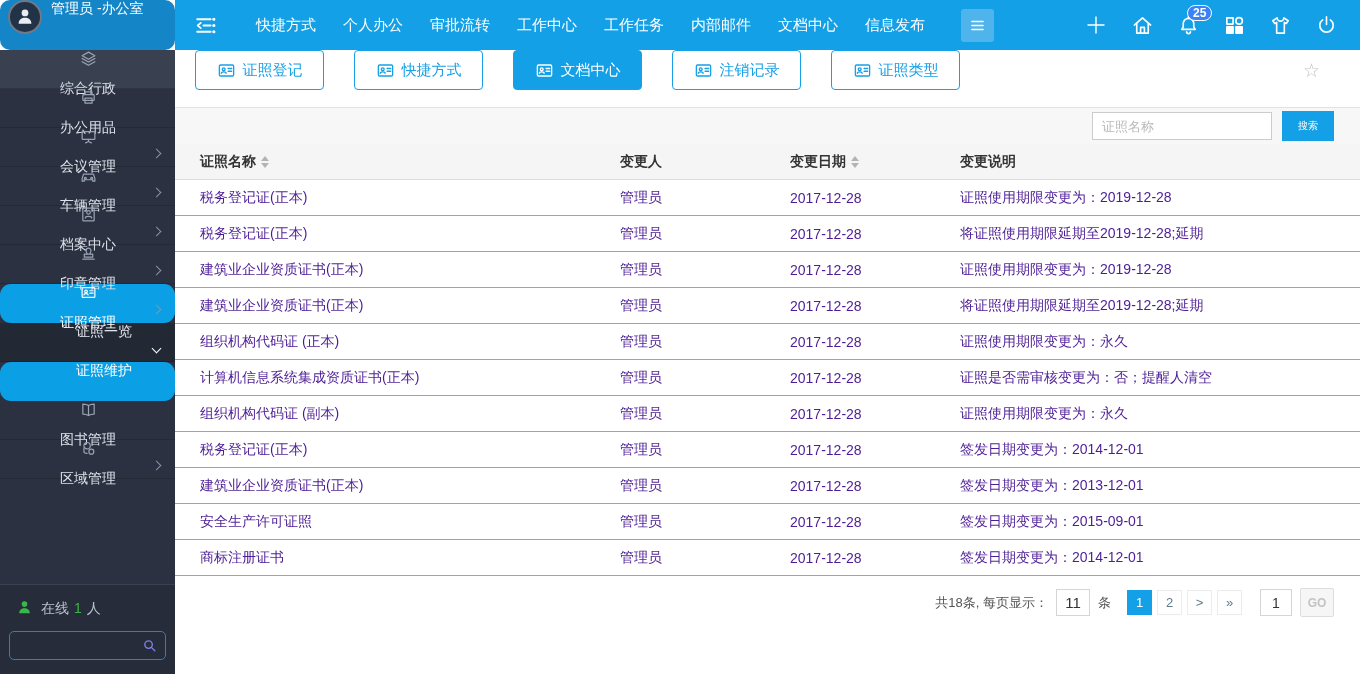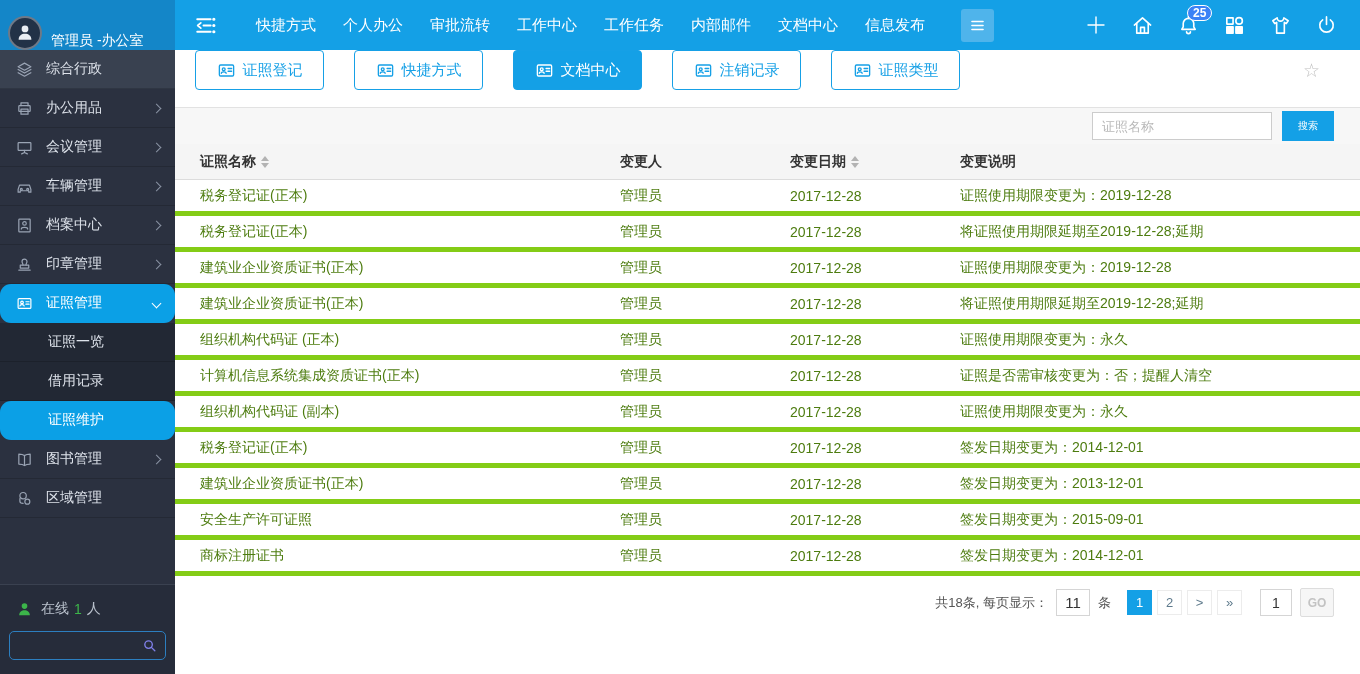--- a/index.html
+++ b/index.html
@@ -4,51 +4,51 @@
 <style>
   * { margin:0; padding:0; box-sizing:border-box; }
   html,body { width:1360px; height:674px; overflow:hidden;
     font-family:"Liberation Sans","DejaVu Sans",sans-serif; background:#fff; }
 
   svg.ic { fill:none; stroke:currentColor; stroke-width:1.7; stroke-linecap:round; stroke-linejoin:round; display:block; }
   svg.ic-fill { fill:currentColor; stroke:none; display:block; }
 
   
   .topbar { display:flex; height:50px; }
-  .topbar-left { width:175px; background:#1486c8; display:flex; align-items:flex-end; padding-left:8px; gap:9px; flex:none; }
+  .topbar-left { width:175px; background:#1486c8; display:flex; align-items:flex-start; padding-left:8px; gap:9px; flex:none;border-radius:10px; }
   .avatar { width:34px; height:34px; border-radius:50%; background:#223247; border:2px solid rgba(255,255,255,.35);
     display:flex; align-items:center; justify-content:center; color:#e8edf3; }
   .username { color:#fff; font-size:14px; white-space:nowrap; }
   .topbar-main { flex:1; background:#14a0e6; display:flex; align-items:center; padding:0 22px 0 18px; color:#fff; }
   .collapse-btn { margin-right:38px; color:#fff; cursor:pointer; }
   .topnav { display:flex; gap:27px; }
   .topnav-item { color:#fff; font-size:15px; white-space:nowrap; cursor:pointer; }
   .hamburger-box { margin-left:36px; width:33px; height:33px; background:#4fb4eb; border-radius:3px;
     display:flex; align-items:center; justify-content:center; }
   .top-icons { margin-left:auto; display:flex; align-items:center; gap:23px; }
   .top-icon { position:relative; color:#fff; cursor:pointer; }
   .badge { position:absolute; top:-9px; left:10px; background:#3b82f6; color:#fff; font-size:12px; line-height:12px;
     padding:1px 5px; border-radius:8px; border:1px solid #fff; font-weight:bold; }
 
   
   .sidebar { position:absolute; left:0; top:50px; bottom:0; width:175px; background:#2b3140; }
   .side-item { height:39px; display:flex; align-items:center; padding:0 15px 0 16px; gap:13px;
-    border-bottom:1px solid rgba(0,0,0,.16); cursor:pointer; }
+    border-bottom:1px solid rgba(0,0,0,.16); cursor:pointer;flex-direction:column; }
   .side-item .s-ic { color:#9aa4b4; flex:none; }
   .side-item .s-label { color:#dde2ea; font-size:14px; }
   .side-item.first { background:#394150; }
   .side-item.active { background:#0ba0e6; border-bottom-color:transparent;border-radius:11px; }
   .side-item.active .s-ic, .side-item.active .s-label { color:#fff; }
   .side-item.sub { padding-left:48px; background:#222834; }
   .side-item.sub.active { background:#0ba0e6; }
   .chev { margin-left:auto; width:7px; height:7px; border-right:1.6px solid #8a93a3; border-bottom:1.6px solid #8a93a3; flex:none; }
   .chev.right { transform:rotate(-45deg); }
   .chev.down  { transform:rotate(45deg); border-color:#fff; }
   .side-bottom { position:absolute; left:0; right:0; bottom:0; padding:13px 9px 14px 9px; border-top:1px solid #3a4150; background:#262c3a; }
-  .online-row { display:flex; align-items:center; gap:9px; margin:2px 0 13px 8px; font-size:14px; color:#b9c1cc; }
+  .online-row { display:flex; gap:9px; margin:2px 0 13px 8px; font-size:14px; color:#b9c1cc; }
   .online-count { color:#3cb54a; }
   .side-search { position:relative; }
   .side-search input { width:100%; height:29px; background:transparent; border:1px solid #2c7fc0; border-radius:5px;
     color:#cfd6e0; padding:0 30px 0 10px; font-size:13px; outline:none; }
   .side-search .mag { position:absolute; right:9px; top:7px; color:#7f7fe8; }
 
   
   .content { margin-left:175px; height:624px; background:#fff; position:relative; }
   .tabbar { height:57px; display:flex; align-items:flex-start; gap:30px; padding:0 20px; background:#fff; }
   .tab { width:129px; height:40px; border:1px solid #16a0e6; border-radius:4px; background:#fff; color:#16a0e6;
@@ -67,21 +67,21 @@
   .search-btn { width:52px; height:30px; background:#14a0e6; color:#fff; border:none; font-size:10px; cursor:pointer; }
 
   .thead, .trow { display:grid; grid-template-columns:445px 170px 170px 1fr; align-items:center; height:36px; }
   .thead { background:#f5f5f5; border-bottom:1px solid #dcdcdc; font-weight:bold; color:#333; font-size:14px; }
   .thead .th, .trow .td { padding-right:10px; white-space:nowrap; overflow:hidden; }
   .th.name, .td.name { padding-left:25px; }
   .th-inner { display:inline-flex; align-items:center; gap:5px; }
   .sorter { display:inline-flex; flex-direction:column; gap:2px; cursor:pointer; }
   .tri-up { width:0; height:0; border-left:4px solid transparent; border-right:4px solid transparent; border-bottom:5px solid #b3b3b3; }
   .tri-dn { width:0; height:0; border-left:4px solid transparent; border-right:4px solid transparent; border-top:5px solid #b3b3b3; }
-  .trow { border-bottom:5px solid #84cc16; font-size:14px; color:#4d7c0f; background:#fff; }
+  .trow { border-bottom:1px solid #84cc16; font-size:14px; color:#4c1d95; background:#fff; }
 
   .pagination { margin-top:12px; display:flex; align-items:center; justify-content:flex-end; gap:8px;
     padding-right:26px; font-size:13px; color:#555; }
   .pp-box { width:34px; height:27px; border:1px solid #d5d5d5; background:#fff; text-align:center; font-size:15px; color:#333; outline:none; }
   .pages { display:flex; gap:5px; margin-left:8px; }
   .pg { min-width:25px; height:25px; line-height:23px; text-align:center; font-size:13px; color:#5e7a8c;
     background:#fff; border:1px solid #ececec; cursor:pointer; }
   .pg.active { background:#14a0e6; color:#fff; border-color:#14a0e6; }
   .goto-box { width:32px; height:27px; border:1px solid #d5d5d5; text-align:center; font-size:14px; color:#333; margin-left:10px; outline:none; }
   .go-btn { width:34px; height:29px; border:1px solid #ddd; background:#f6f6f6; color:#c3c3c3; font-size:12px;
@@ -308,23 +308,20 @@
         <svg class="ic" width="17" height="17">
           <use href="#i-idcard"></use>
         </svg>
       </span>
     <span class="s-label">证照管理</span>
     <span class="chev down"></span>
   </div>
   <div class="side-item sub">
     <span class="s-label">证照一览</span>
   </div>
-  <div class="side-item sub">
-    <span class="s-label">借用记录</span>
-  </div>
   <div class="side-item sub active">
     <span class="s-label">证照维护</span>
   </div>
   <div class="side-item">
     <span class="s-ic">
         <svg class="ic" width="17" height="17">
           <use href="#i-book"></use>
         </svg>
       </span>
     <span class="s-label">图书管理</span>

